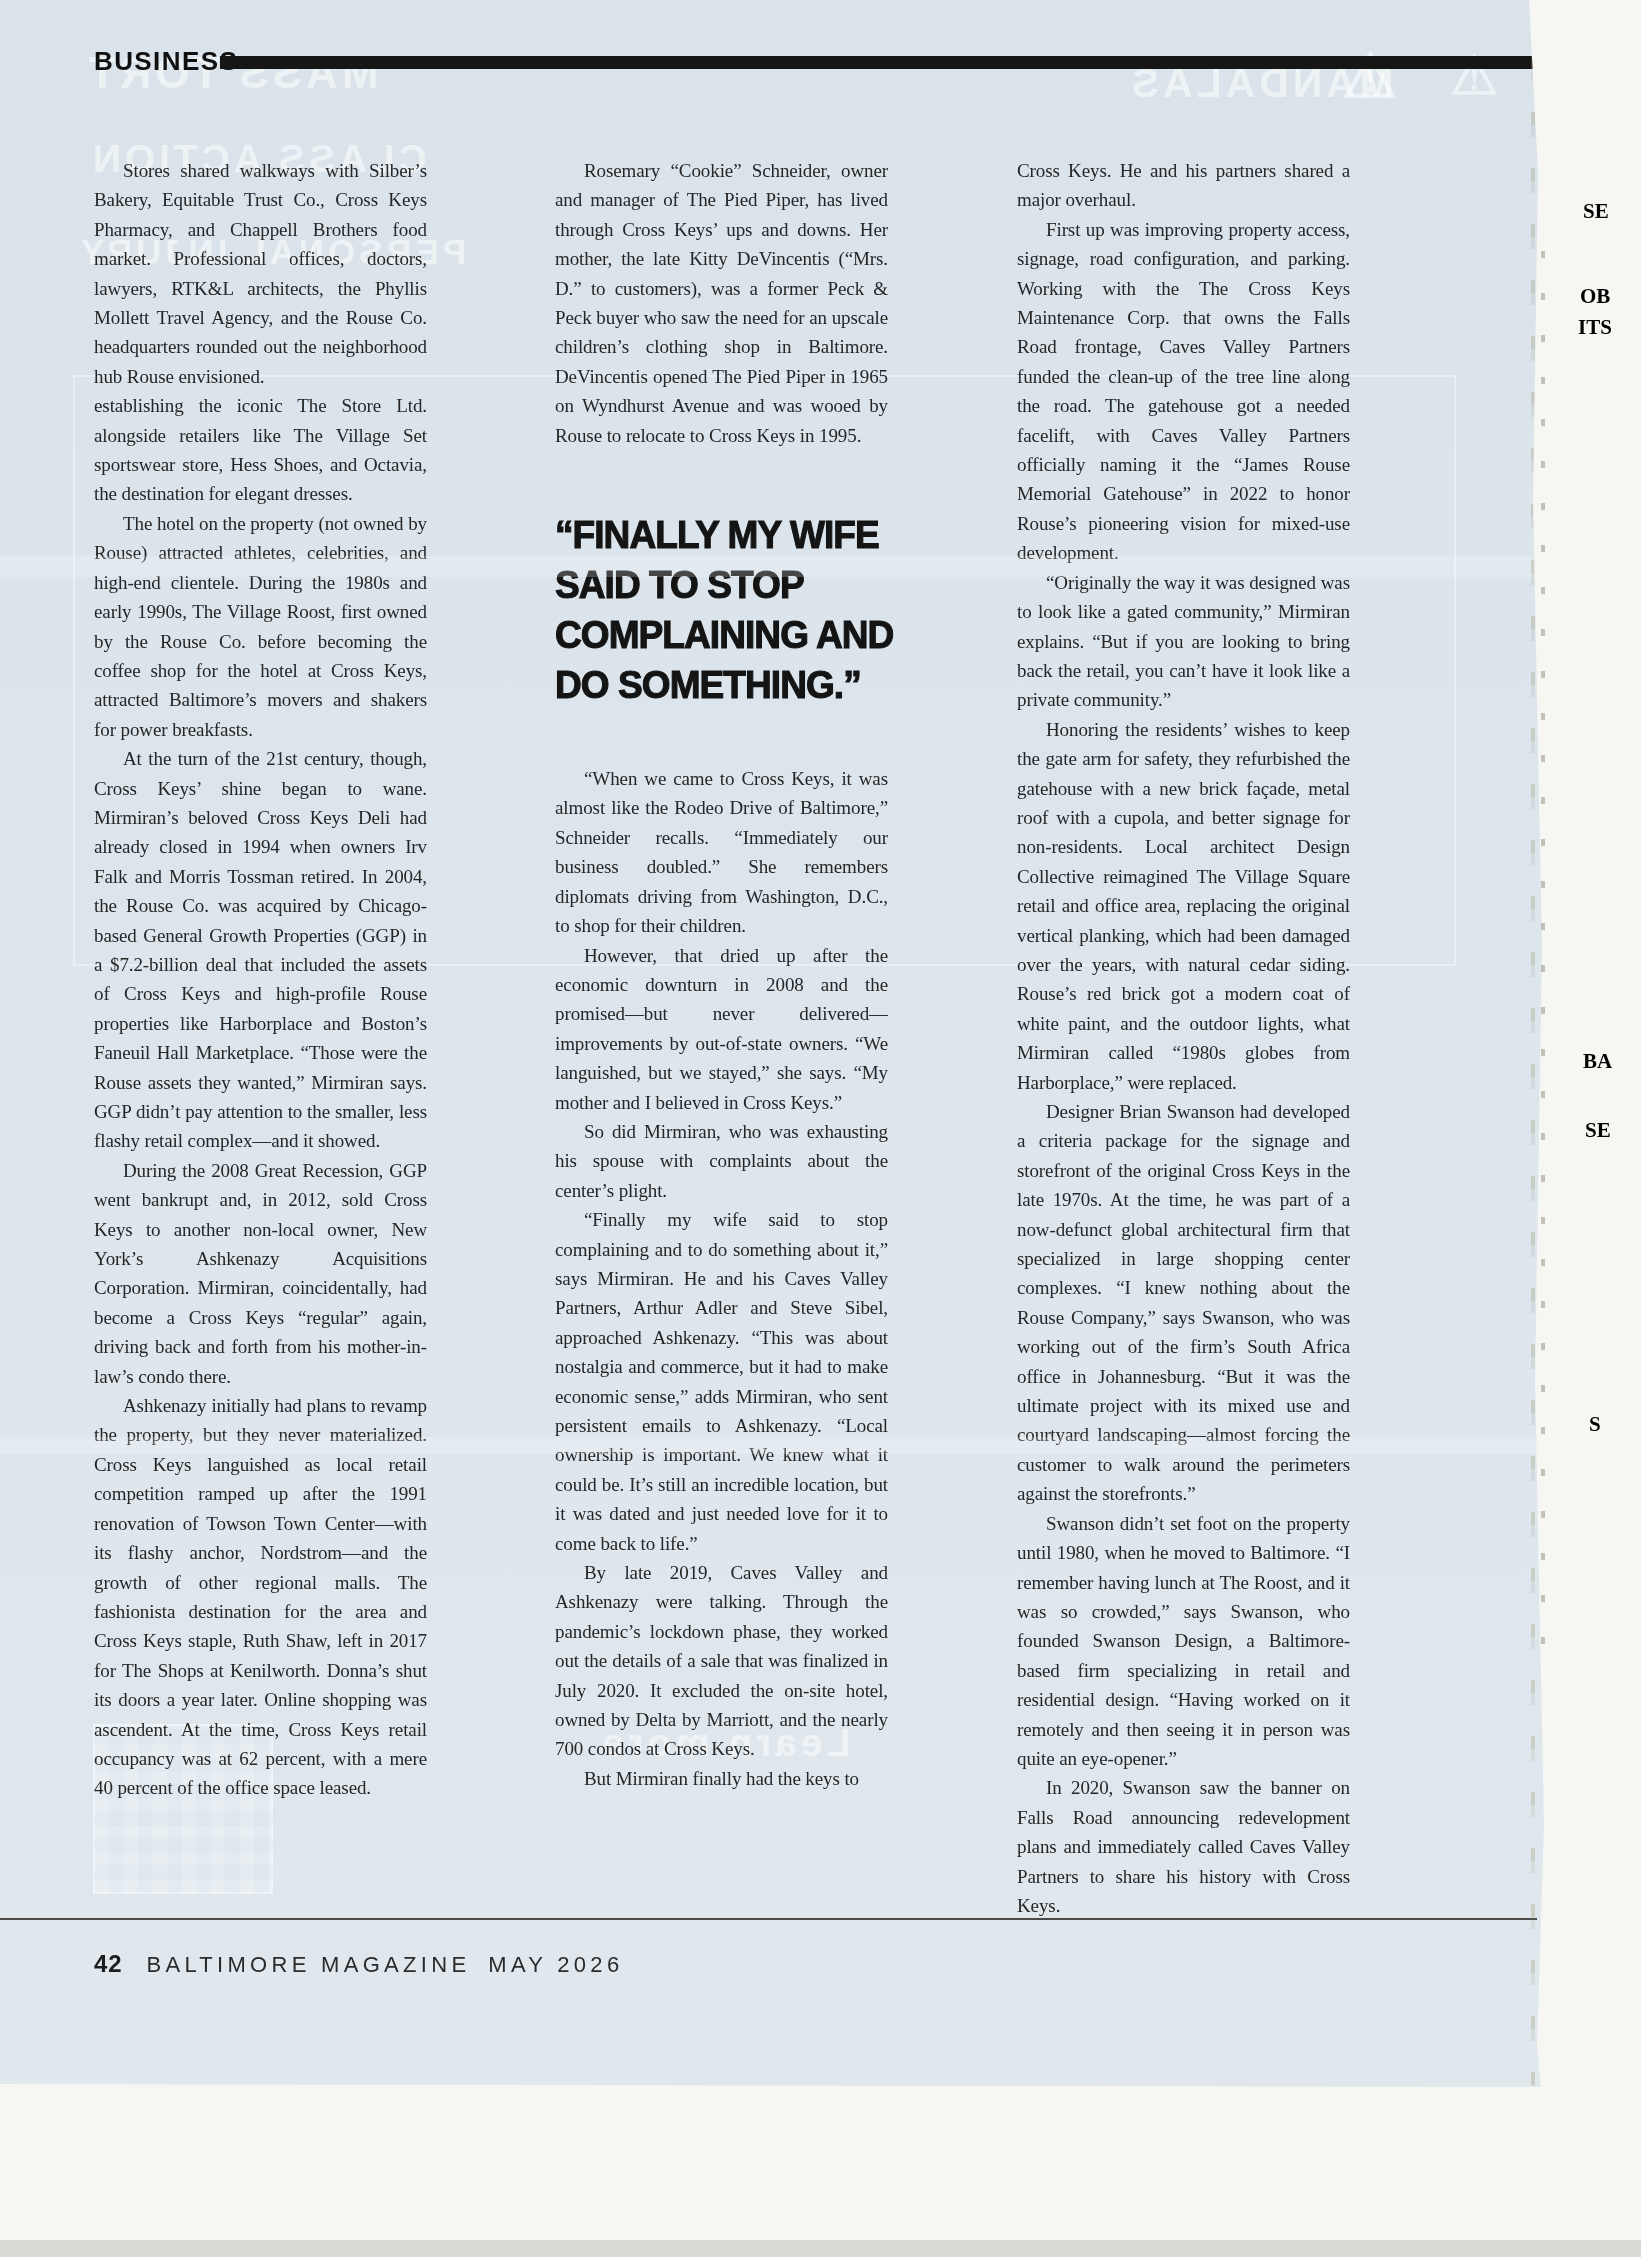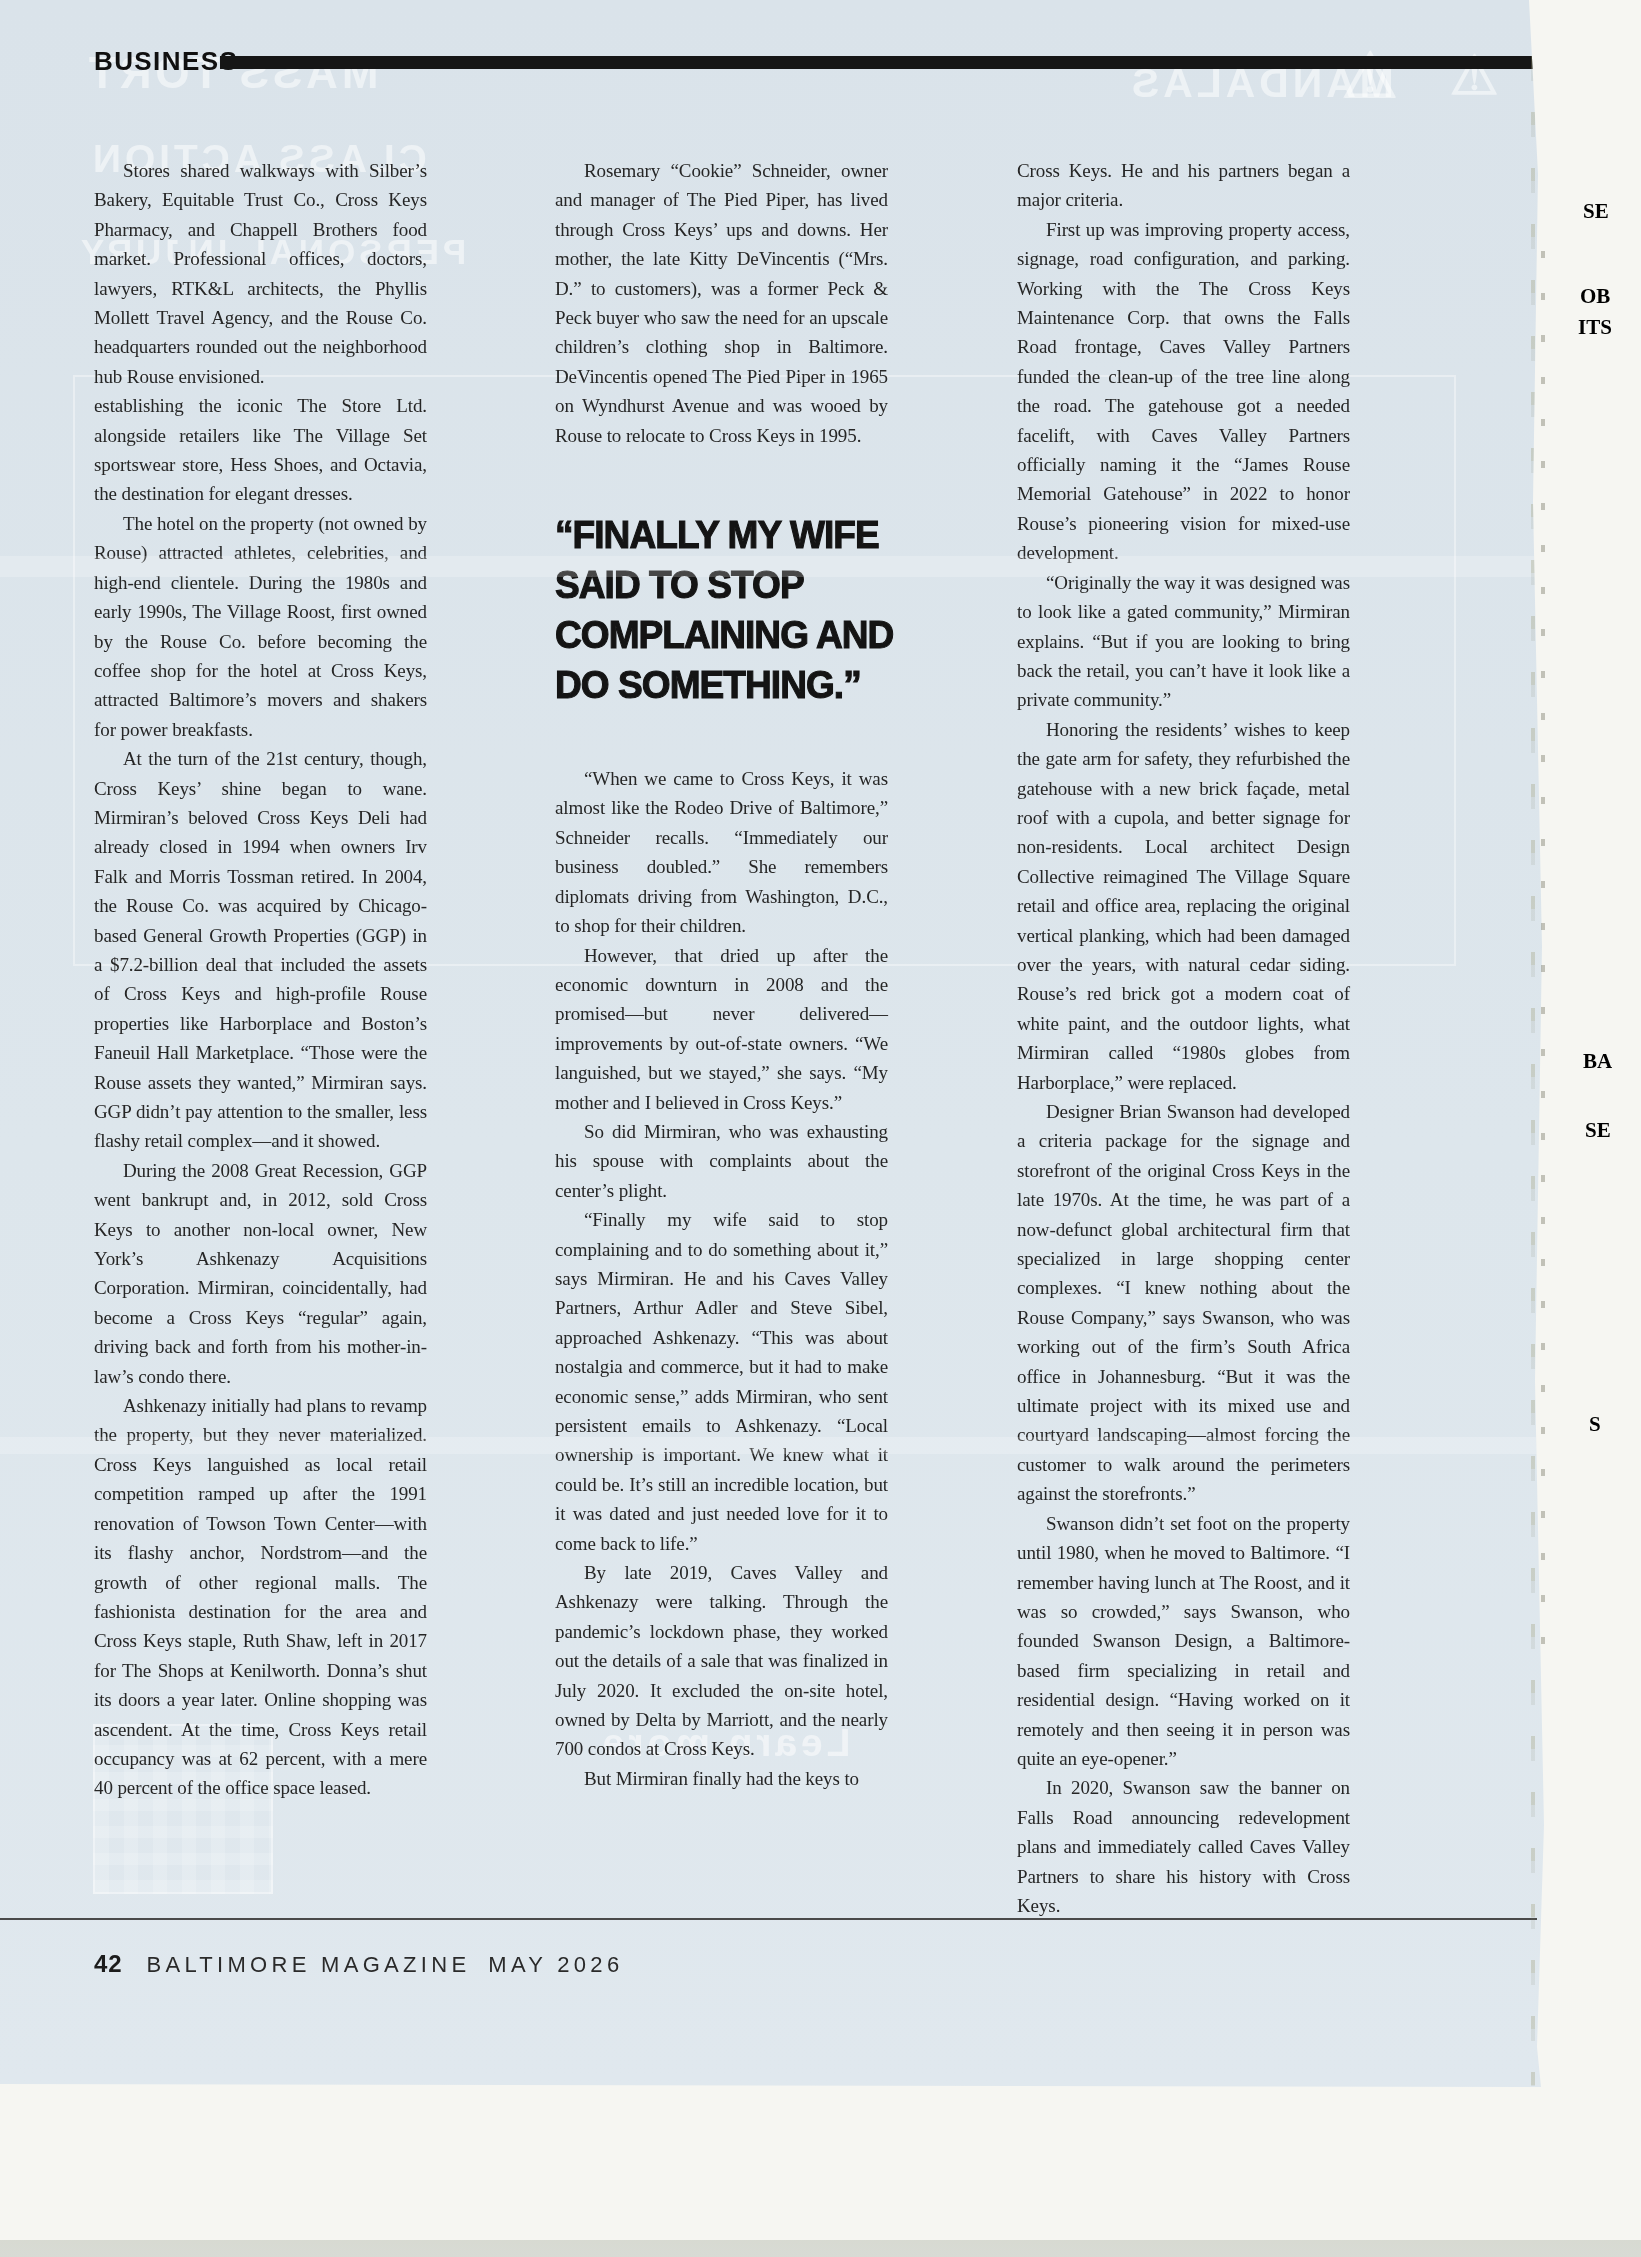--- a/index.html
+++ b/index.html
@@ -117,21 +117,21 @@
         <div class="pq-line">DO SOMETHING.”</div>
       </div>
       <p class="para indent">“When we came to Cross Keys, it was almost like the Rodeo Drive of Baltimore,” Schneider recalls. “Immediately our business doubled.” She remembers diplomats driving from Washington, D.C., to shop for their children.</p>
       <p class="para indent">However, that dried up after the economic downturn in 2008 and the promised—but never delivered—improvements by out-of-state owners. “We languished, but we stayed,” she says. “My mother and I believed in Cross Keys.”</p>
       <p class="para indent">So did Mirmiran, who was exhausting his spouse with complaints about the center’s plight.</p>
       <p class="para indent">“Finally my wife said to stop complaining and to do something about it,” says Mirmiran. He and his Caves Valley Partners, Arthur Adler and Steve Sibel, approached Ashkenazy. “This was about nostalgia and commerce, but it had to make economic sense,” adds Mirmiran, who sent persistent emails to Ashkenazy. “Local ownership is important. We knew what it could be. It’s still an incredible location, but it was dated and just needed love for it to come back to life.”</p>
       <p class="para indent">By late 2019, Caves Valley and Ashkenazy were talking. Through the pandemic’s lockdown phase, they worked out the details of a sale that was finalized in July 2020. It excluded the on-site hotel, owned by Delta by Marriott, and the nearly 700 condos at Cross Keys.</p>
       <p class="para indent">But Mirmiran finally had the keys to</p>
     </div>
   <div class="col" data-col="2">
-      <p class="para">Cross Keys. He and his partners began a major criteria.</p>
+      <p class="para">Cross Keys. He and his partners shared a major overhaul.</p>
       <p class="para indent">First up was improving property access, signage, road configuration, and parking. Working with the The Cross Keys Maintenance Corp. that owns the Falls Road frontage, Caves Valley Partners funded the clean-up of the tree line along the road. The gatehouse got a needed facelift, with Caves Valley Partners officially naming it the “James Rouse Memorial Gatehouse” in 2022 to honor Rouse’s pioneering vision for mixed-use development.</p>
       <p class="para indent">“Originally the way it was designed was to look like a gated community,” Mirmiran explains. “But if you are looking to bring back the retail, you can’t have it look like a private community.”</p>
       <p class="para indent">Honoring the residents’ wishes to keep the gate arm for safety, they refurbished the gatehouse with a new brick façade, metal roof with a cupola, and better signage for non-residents. Local architect Design Collective reimagined The Village Square retail and office area, replacing the original vertical planking, which had been damaged over the years, with natural cedar siding. Rouse’s red brick got a modern coat of white paint, and the outdoor lights, what Mirmiran called “1980s globes from Harborplace,” were replaced.</p>
       <p class="para indent">Designer Brian Swanson had developed a criteria package for the signage and storefront of the original Cross Keys in the late 1970s. At the time, he was part of a now-defunct global architectural firm that specialized in large shopping center complexes. “I knew nothing about the Rouse Company,” says Swanson, who was working out of the firm’s South Africa office in Johannesburg. “But it was the ultimate project with its mixed use and courtyard landscaping—almost forcing the customer to walk around the perimeters against the storefronts.”</p>
       <p class="para indent">Swanson didn’t set foot on the property until 1980, when he moved to Baltimore. “I remember having lunch at The Roost, and it was so crowded,” says Swanson, who founded Swanson Design, a Baltimore-based firm specializing in retail and residential design. “Having worked on it remotely and then seeing it in person was quite an eye-opener.”</p>
       <p class="para indent">In 2020, Swanson saw the banner on Falls Road announcing redevelopment plans and immediately called Caves Valley Partners to share his history with Cross Keys.</p>
     </div>
 
   <div class="streak streak-1"></div>
   <div class="streak streak-2"></div>

